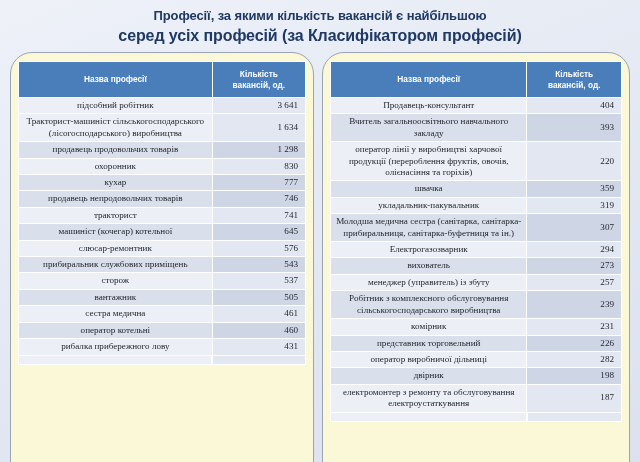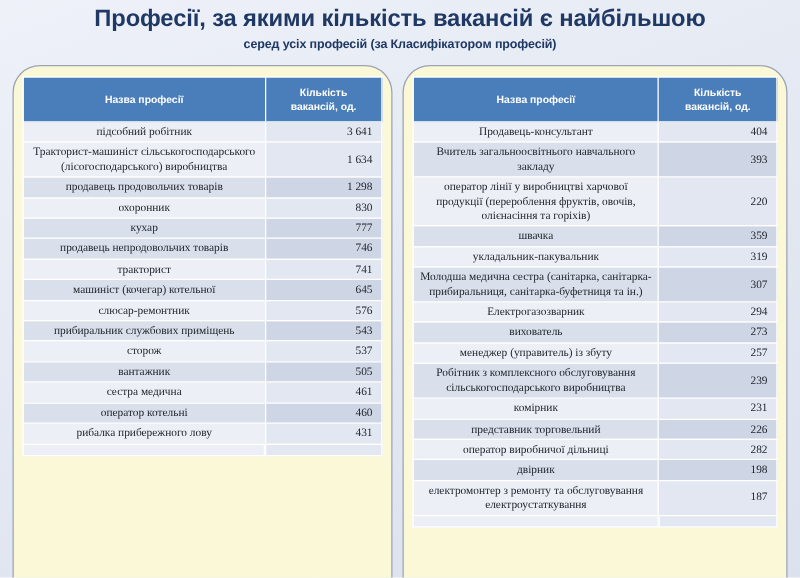--- a/index.html
+++ b/index.html
@@ -20,25 +20,25 @@
     padding: 5px 14px 0 14px;
     text-align: center;
   }
   .title-line {
     font-family: "Liberation Sans", "DejaVu Sans", sans-serif;
     font-weight: bold;
     color: #1f3864;
     letter-spacing: -0.1px;
   }
   .title-line.l1 {
-    font-size: 19px;
+    font-size: 13px;
     line-height: 21px;
   }
   .title-line.l2 {
-    font-size: 10px;
+    font-size: 16px;
     line-height: 20px;
   }
 
   
   .cards {
     position: absolute;
     top: 52px;
     left: 0;
     width: 640px;
     height: 450px;

